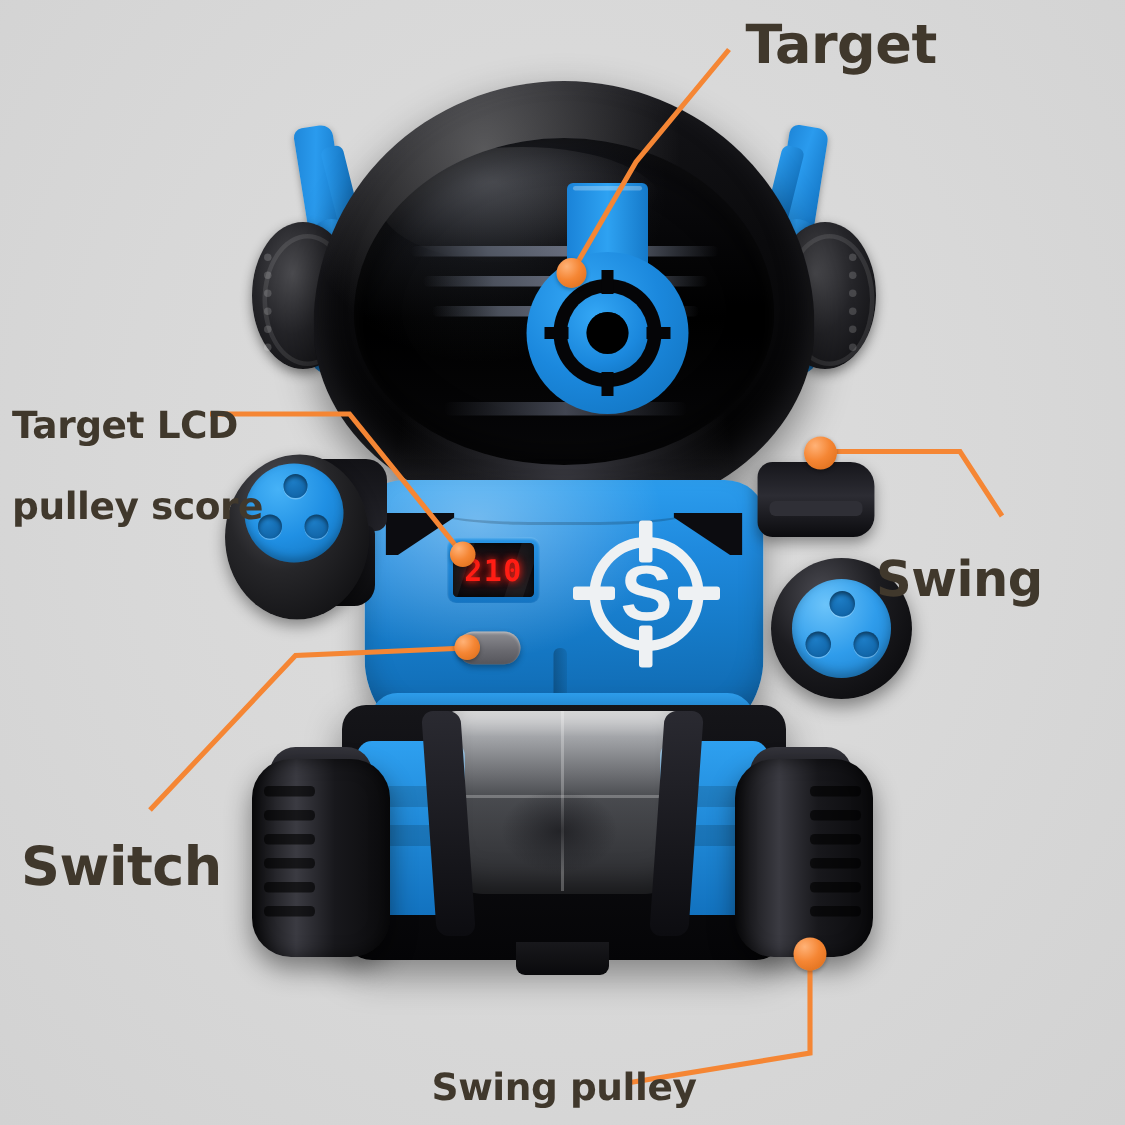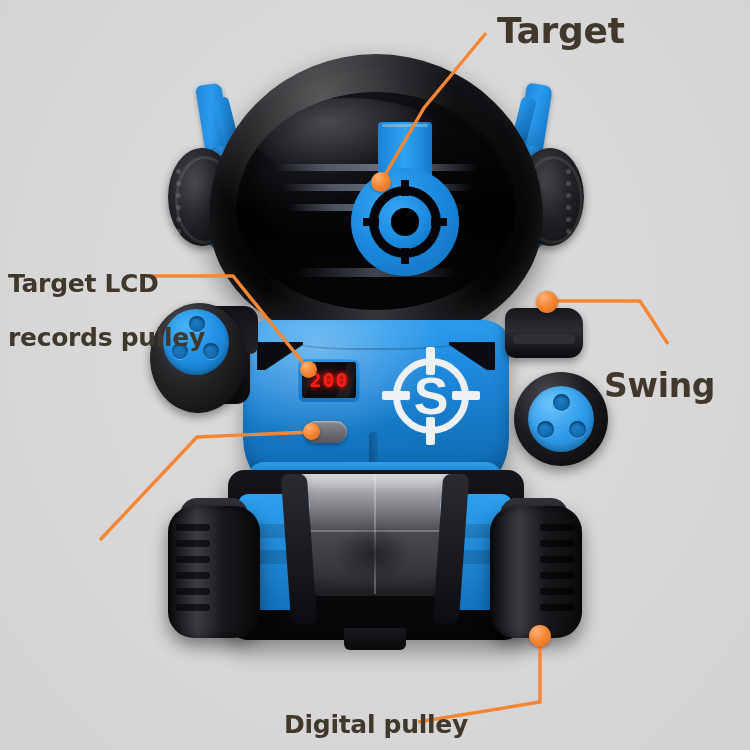--- a/index.html
+++ b/index.html
@@ -373,21 +373,21 @@
     position:absolute;
     font-family:"DejaVu Sans", sans-serif;
     font-weight:bold;
     color:#40382c;
     line-height:1.08;
     letter-spacing:-0.3px;
     white-space:pre-line;
     z-index:40;
   }
   #label-target{left:497px;top:12px;font-size:36px;}
-  #label-swing{left:604px;top:332px;font-size:33px;text-align:center;}
+  #label-swing{left:584px;top:332px;font-size:33px;text-align:center;}
   #label-digital{left:8px;top:243px;font-size:25px;}
   #label-switch{left:14px;top:521px;font-size:36px;}
   #label-pulley{left:196px;top:684px;font-size:25px;text-align:center;width:360px;}
 
   #leaders{position:absolute;left:0;top:0;width:750px;height:750px;z-index:35;pointer-events:none;}
   .dot{
     position:absolute;border-radius:50%;z-index:36;
     background:radial-gradient(circle at 34% 28%,#ffb277 0%,#f58634 46%,#d96a16 100%);
     box-shadow:0 1px 3px rgba(0,0,0,.35);
   }
@@ -459,21 +459,21 @@
     <div id="torso">
       <div class="torso-seam"></div>
       <div class="shoulder-vent left"></div>
       <div class="shoulder-vent right"></div>
       <div class="torso-center-rib"></div>
       <div class="torso-belt"></div>
     </div>
 
     <div id="lcd-bezel"></div>
     <div id="lcd-screen">
-      <span id="lcd-digits">200</span>
+      <span id="lcd-digits">210</span>
     </div>
 
     <div id="switch-button"></div>
 
     <div id="s-logo">
       <div class="lring"></div>
       <div class="lbar v-t"></div>
       <div class="lbar v-b"></div>
       <div class="lbar h-l"></div>
       <div class="lbar h-r"></div>
@@ -556,22 +556,25 @@
   <div class="dot" id="dot-pulley"></div>
 
   <div class="label" id="label-target"><span>Target</span></div>
 
   <div class="label" id="label-swing">
     <div>Swing</div>
   </div>
 
   <div class="label" id="label-digital">
     <div>Target LCD</div>
-    <div>records pulley</div>
+    <div>pulley score</div>
   </div>
 
+  <div class="label" id="label-switch">
+    <span>Switch</span>
+  </div>
 
   <div class="label" id="label-pulley">
-    <div>Digital pulley</div>
+    <div>Swing pulley</div>
     
   </div>
 
 </div>
 
 </body></html>

